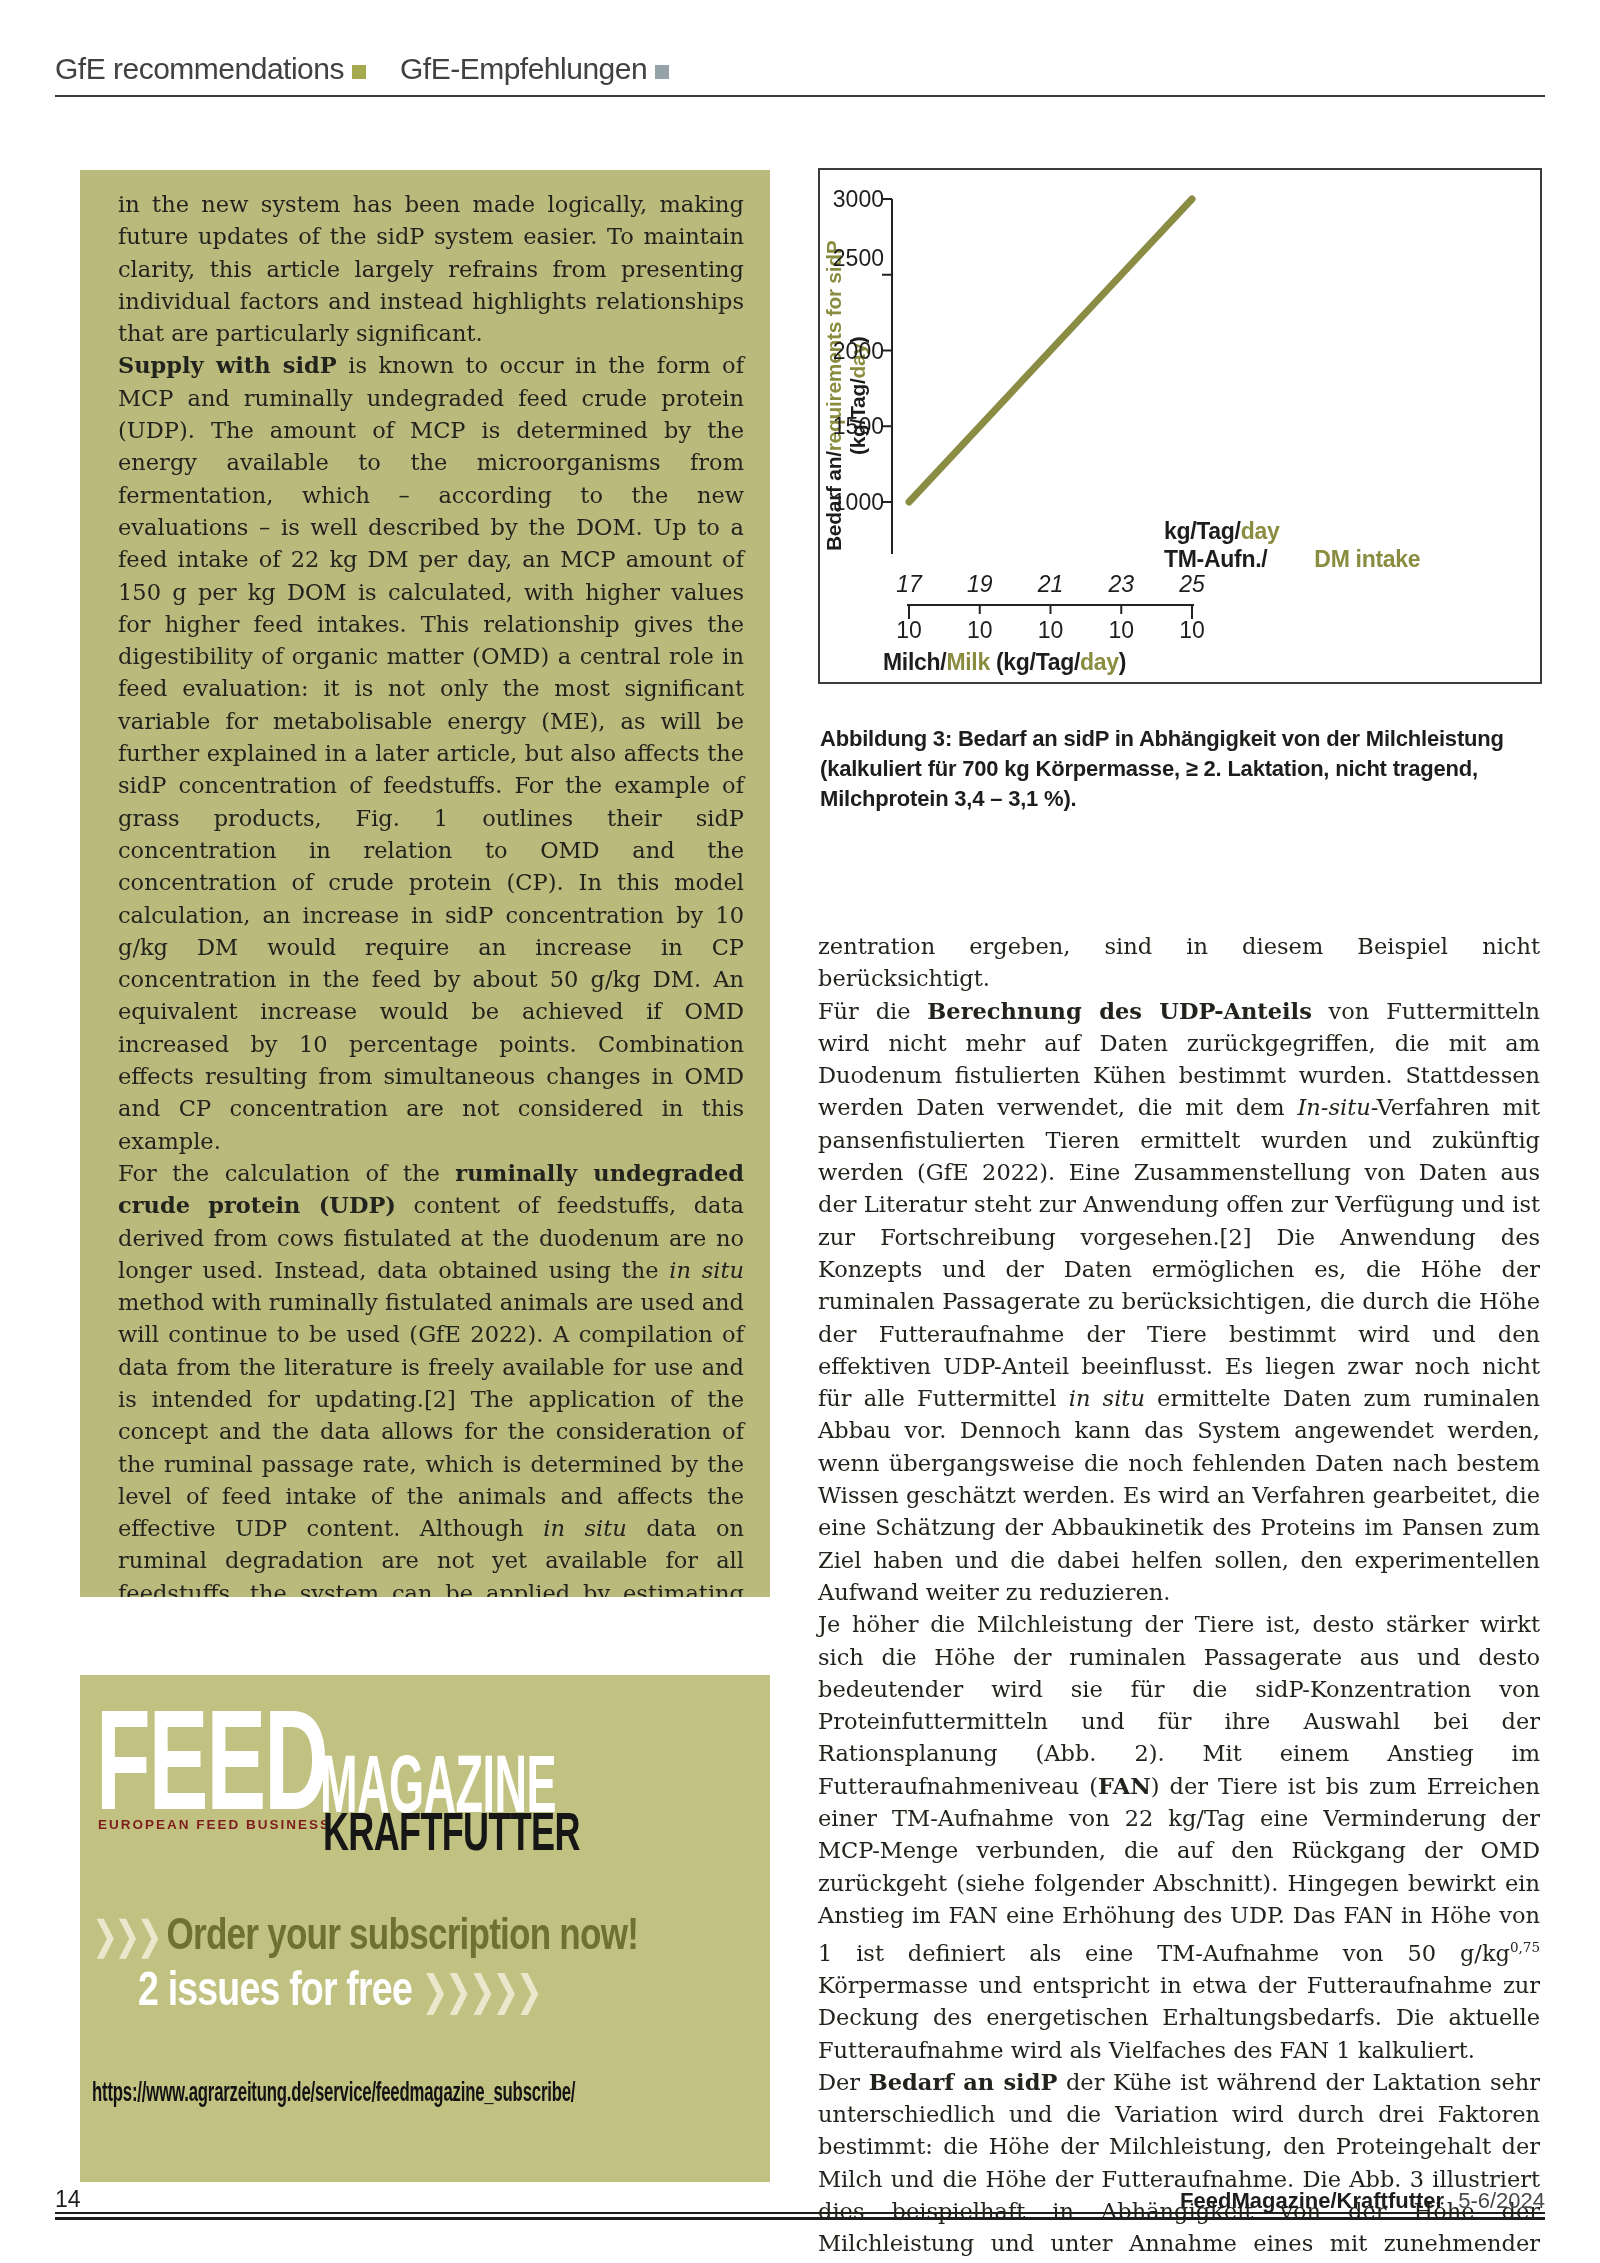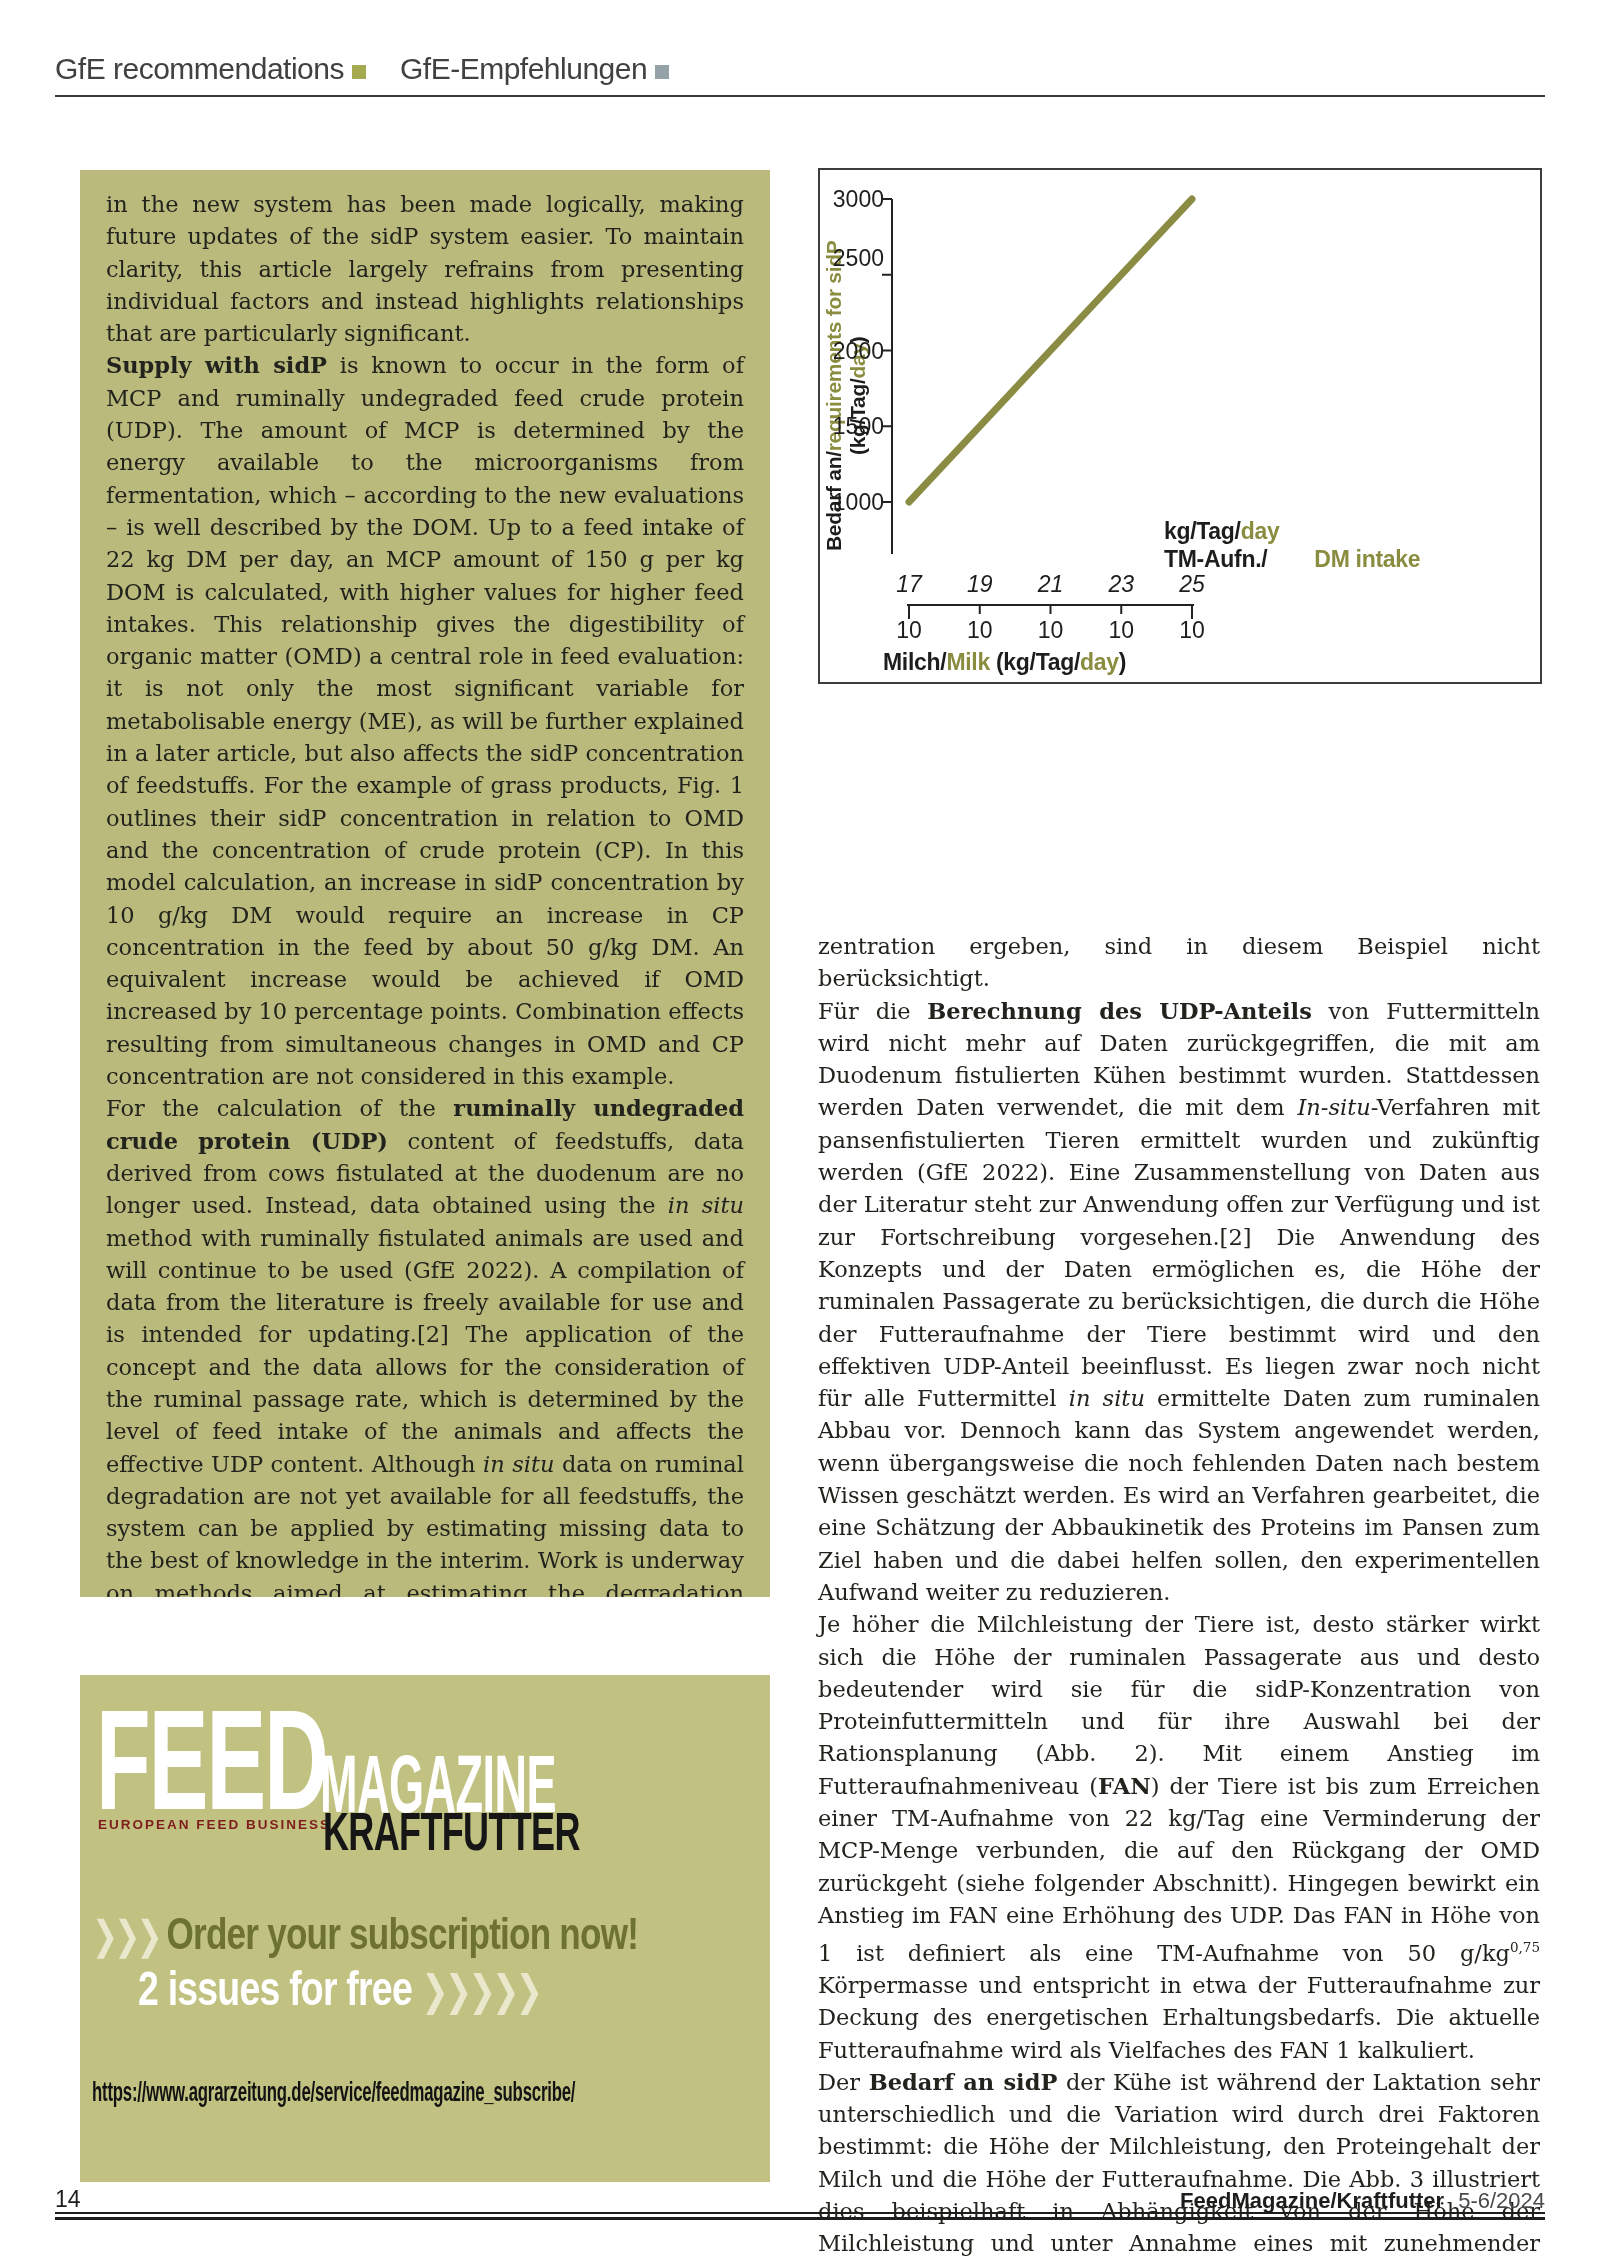--- a/index.html
+++ b/index.html
@@ -9,21 +9,21 @@
   
   .hdr{position:absolute;left:55px;top:52px;display:flex;gap:34px;
        font-size:30px;letter-spacing:-0.5px;color:#414141;}
   .hdr .sq{display:inline-block;width:14px;height:14px;margin-left:8px;vertical-align:baseline;}
   .sq-olive{background:#a5a94f;}
   .sq-gray{background:#95a2a8;}
   .hdr-rule{position:absolute;left:55px;top:95px;width:1490px;border-top:2px solid #3a3a3a;}
 
   
   .left-box{position:absolute;left:80px;top:170px;width:690px;height:1427px;
-            background:#b9ba7c;box-sizing:border-box;padding:18px 26px 0 26px;overflow:hidden;}
+            background:#b9ba7c;box-sizing:border-box;padding:18px 26px 0 38px;overflow:hidden;}
   .serif-text{font-family:"DejaVu Serif",serif;font-size:22.5px;line-height:32.3px;
               text-align:justify;color:#23231d;}
   .serif-text p{margin:0;}
 
   
   .chart-box{position:absolute;left:818px;top:168px;width:724px;height:516px;
              background:#ffffff;border:2px solid #3c3c3c;box-sizing:border-box;}
   .chart-box .lbl{position:absolute;font-family:"Liberation Sans",sans-serif;}
   .chart-ylabel{position:absolute;left:2px;top:10px;height:432px;width:34px;
                 writing-mode:vertical-rl;transform:rotate(180deg);text-align:center;
@@ -127,20 +127,21 @@
       <div class="milknum lbl" style="left: 129.75px; top: 447px;">10</div>
       <div class="dmnum lbl" style="left: 200.5px; top: 401px;">21</div>
       <div class="milknum lbl" style="left: 200.5px; top: 447px;">10</div>
       <div class="dmnum lbl" style="left: 271.25px; top: 401px;">23</div>
       <div class="milknum lbl" style="left: 271.25px; top: 447px;">10</div>
       <div class="dmnum lbl" style="left: 342px; top: 401px;">25</div>
       <div class="milknum lbl" style="left: 342px; top: 447px;">10</div>
     </div>
 
   <div class="caption">
+    <div class="caption-de">Abbildung 3: Bedarf an sidP in Abhängigkeit von der Milchleistung (kalkuliert für 700 kg Körpermasse, ≥ 2. Laktation, nicht tragend, Milchprotein 3,4 – 3,1 %).</div>
   </div>
 
   <div class="right-col serif-text">
       <p><span>zentration ergeben, sind in diesem Beispiel nicht berücksichtigt.</span></p>
       <p><span>Für die </span><span style="font-weight: bold;">Berechnung des UDP-Anteils</span><span> von Futtermitteln wird nicht mehr auf Daten zurückgegriffen, die mit am Duodenum fistulierten Kühen bestimmt wurden. Stattdessen werden Daten verwendet, die mit dem </span><span style="font-style: italic;">In-situ</span><span>-Verfahren mit pansenfistulierten Tieren ermittelt wurden und zukünftig werden (GfE 2022). Eine Zusammenstellung von Daten aus der Literatur steht zur Anwendung offen zur Verfügung und ist zur Fortschreibung vorgesehen.[2] Die Anwendung des Konzepts und der Daten ermöglichen es, die Höhe der ruminalen Passagerate zu berücksichtigen, die durch die Höhe der Futteraufnahme der Tiere bestimmt wird und den effektiven UDP-Anteil beeinflusst. Es liegen zwar noch nicht für alle Futtermittel </span><span style="font-style: italic;">in situ</span><span> ermittelte Daten zum ruminalen Abbau vor. Dennoch kann das System angewendet werden, wenn übergangsweise die noch fehlenden Daten nach bestem Wissen geschätzt werden. Es wird an Verfahren gearbeitet, die eine Schätzung der Abbaukinetik des Proteins im Pansen zum Ziel haben und die dabei helfen sollen, den experimentellen Aufwand weiter zu reduzieren.</span></p>
       <p><span>Je höher die Milchleistung der Tiere ist, desto stärker wirkt sich die Höhe der ruminalen Passagerate aus und desto bedeutender wird sie für die sidP-Konzentration von Proteinfuttermitteln und für ihre Auswahl bei der Rationsplanung (Abb. 2). Mit einem Anstieg im Futteraufnahmeniveau (</span><span style="font-weight: bold;">FAN</span><span>) der Tiere ist bis zum Erreichen einer TM-Aufnahme von 22 kg/Tag eine Verminderung der MCP-Menge verbunden, die auf den Rückgang der OMD zurückgeht (siehe folgender Abschnitt). Hingegen bewirkt ein Anstieg im FAN eine Erhöhung des UDP. Das FAN in Höhe von 1 ist definiert als eine TM-Aufnahme von 50 g/kg</span><sup>0,75</sup><span> Körpermasse und entspricht in etwa der Futteraufnahme zur Deckung des energetischen Erhaltungsbedarfs. Die aktuelle Futteraufnahme wird als Vielfaches des FAN 1 kalkuliert.</span></p>
       <p><span>Der </span><span style="font-weight: bold;">Bedarf an sidP</span><span> der Kühe ist während der Laktation sehr unterschiedlich und die Variation wird durch drei Faktoren bestimmt: die Höhe der Milchleistung, den Proteingehalt der Milch und die Höhe der Futteraufnahme. Die Abb. 3 illustriert dies beispielhaft in Abhängigkeit von der Höhe der Milchleistung und unter Annahme eines mit zunehmender Milchleistung zurückgehenden Milchproteingehalts von 3,4 auf 3,1 %. Der Bedarf an sidP beträgt dementsprechend zwischen circa 1 kg und circa 3 kg pro Tag. Überschlagsmäßig kann in diesem Szenario mit einem Mehr-</span></p>
     </div>
 
   <div class="ad">

